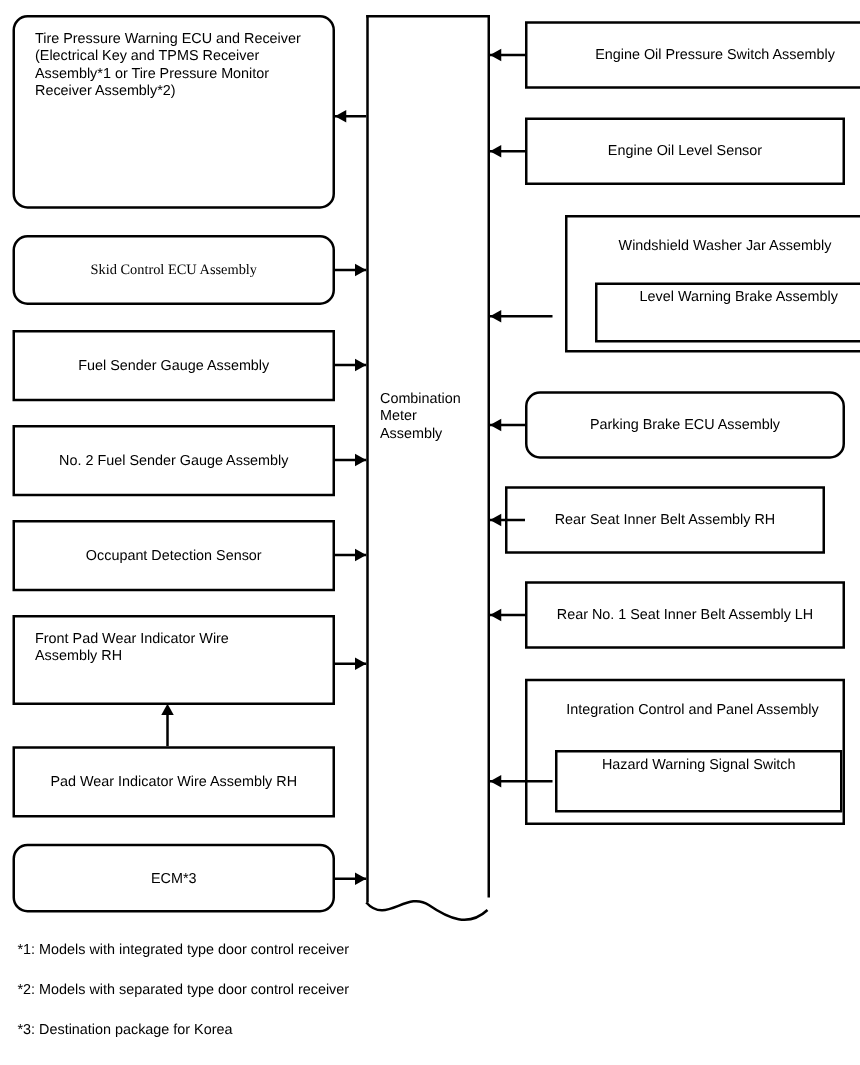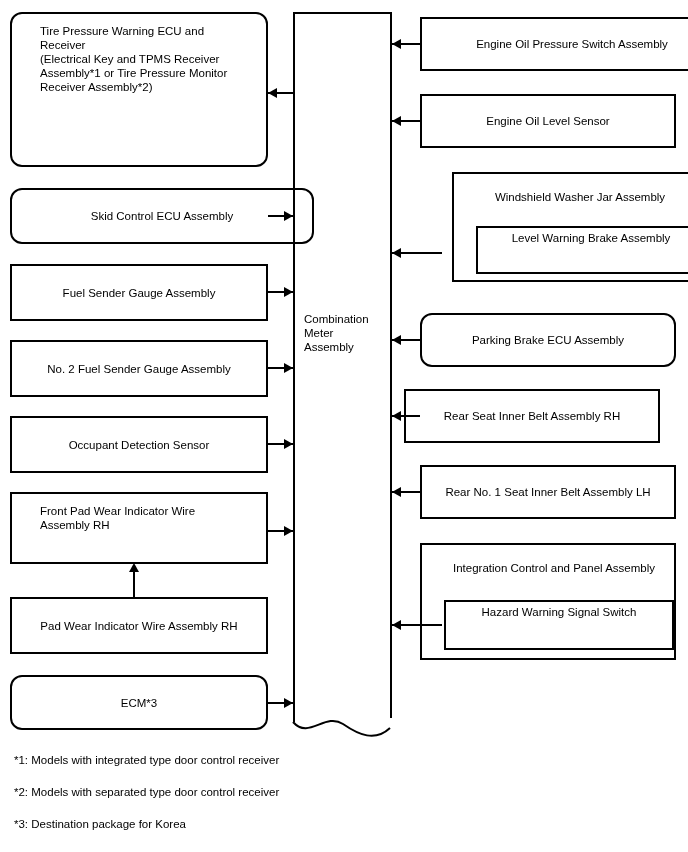--- a/index.html
+++ b/index.html
@@ -37,21 +37,21 @@
     white-space: pre-line;
   }
   
   .node.v-center .label {
     top: 50%;
     transform: translateY(-50%);
   }
   .node.v-top .label { top: 10px; }
   
   .node.t-center .label { text-align: center; padding: 0 8px; }
-  .node.t-left   .label { text-align: left;  padding: 0 28px; }
+  .node.t-left   .label { text-align: left;  padding: 0 16px; }
 
   
   .inner-node {
     position: absolute;
     box-sizing: border-box;
     border: 2px solid #000000;
     background: #ffffff;
     font-size: 11.5px;
     line-height: 14px;
   }
@@ -117,21 +117,21 @@
 
 <div id="diagram">
 
   <div class="node rounded v-top t-left" style="left:10px; top:12px; width:258px; height:155px;">
     <div class="label">Tire Pressure Warning ECU and Receiver
 (Electrical Key and TPMS Receiver
 Assembly*1 or Tire Pressure Monitor
 Receiver Assembly*2)</div>
   </div>
 
-  <div class="node rounded v-center t-center" style="left:10px; top:188px; width:304px; height:56px;">
+  <div class="node rounded v-center t-center" style="left:10px; top:188px; width:258px; height:56px;font-family:Liberation Serif, serif;">
     <div class="label">Skid Control ECU Assembly</div>
   </div>
 
   <div class="node v-center t-center" style="left:10px; top:264px; width:258px; height:57px;">
     <div class="label">Fuel Sender Gauge Assembly</div>
   </div>
 
   <div class="node v-center t-center" style="left:10px; top:340px; width:258px; height:57px;">
     <div class="label">No. 2 Fuel Sender Gauge Assembly</div>
   </div>

